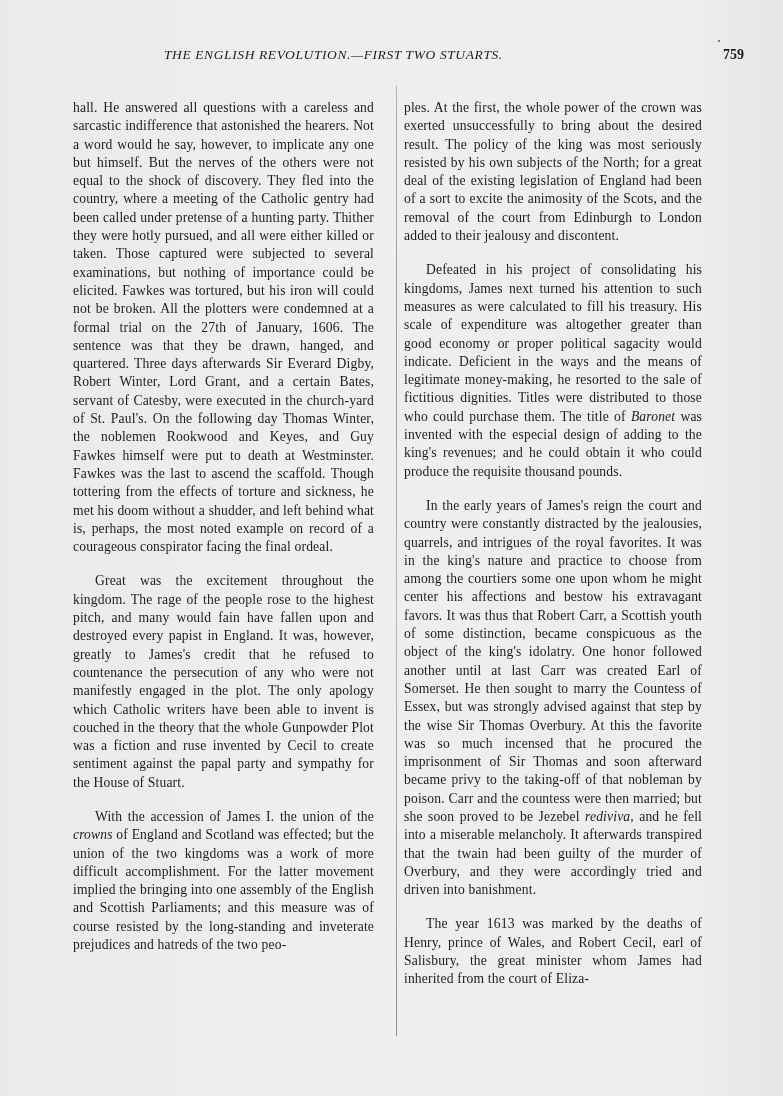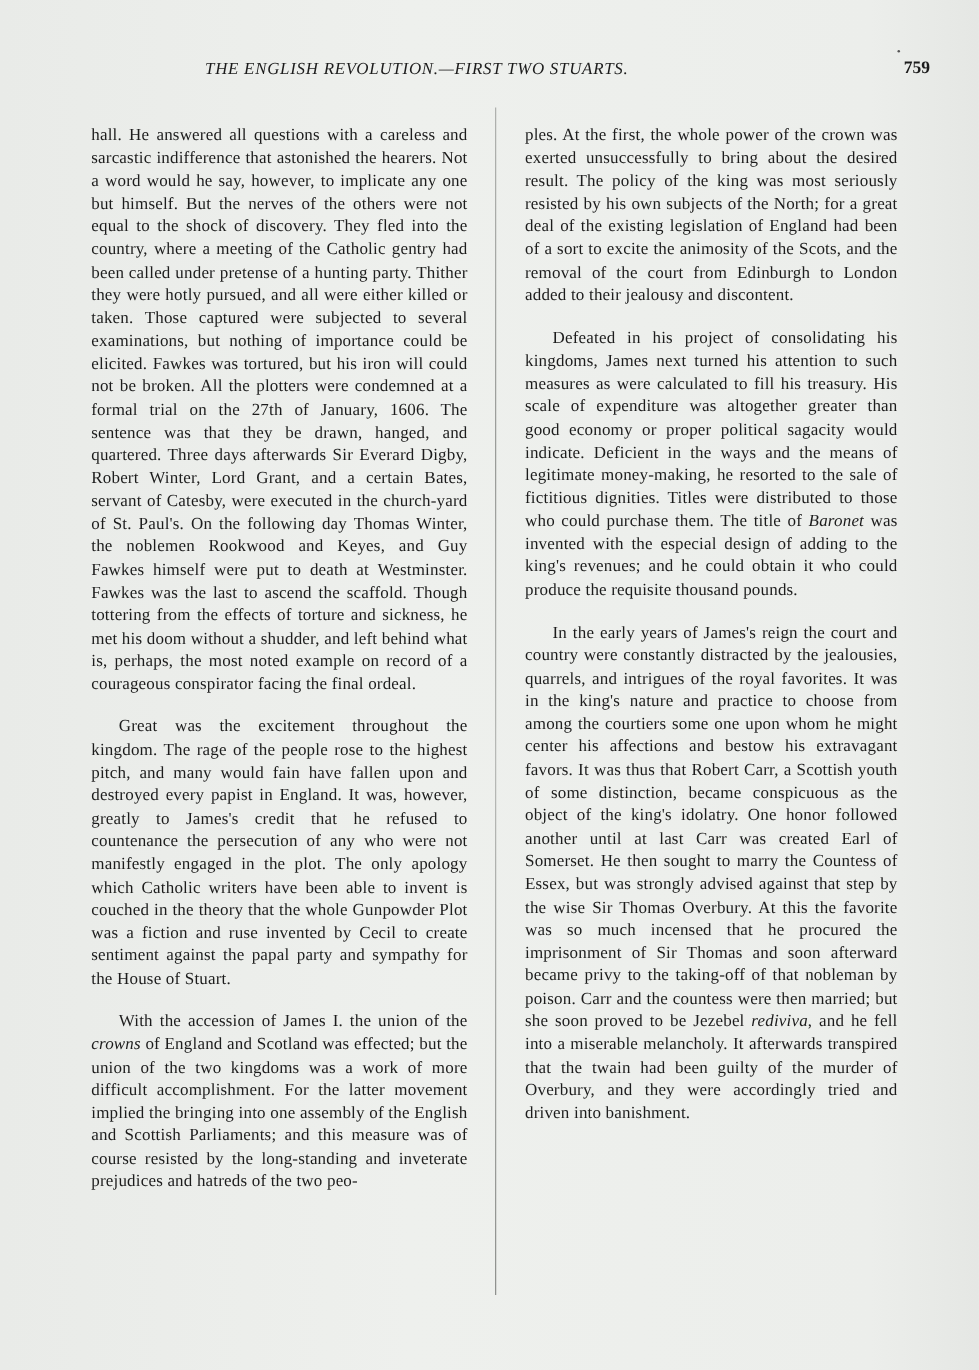--- a/index.html
+++ b/index.html
@@ -61,21 +61,21 @@
       top: 83px;
       width: 333px;
       font-family: "Liberation Serif", serif;
       font-size: 13.6px;
       line-height: 18.3px;
       text-align: justify;
       hyphens: manual;
       letter-spacing: 0.15px;
     }
     .col-left { left: 57px; }
-    .col-right { left: 404px; width: 330px; }
+    .col-right { left: 388px; width: 330px; }
     .column p {
       margin: 16px;
       text-indent: 0;
     }
     .column p.indent {
       text-indent: 22px;
     }
     .column-rule {
       position: absolute;
       left: 396px;
@@ -103,15 +103,16 @@
     <p class="indent">Great was the excitement throughout the kingdom. The rage of the people rose to the highest pitch, and many would fain have fallen upon and destroyed every papist in England. It was, however, greatly to James's credit that he refused to countenance the persecution of any who were not manifestly engaged in the plot. The only apology which Catholic writers have been able to invent is couched in the theory that the whole Gunpowder Plot was a fiction and ruse invented by Cecil to create sentiment against the papal party and sympathy for the House of Stuart.</p>
     <p class="indent"><span>With the accession of James I. the union of the </span><em>crowns</em><span> of England and Scotland was effected; but the union of the two kingdoms was a work of more difficult accomplishment. For the latter movement implied the bringing into one assembly of the English and Scottish Parliaments; and this measure was of course resisted by the long-standing and inveterate prejudices and hatreds of the two peo-</span></p>
   </div>
 
   <div class="column-rule"></div>
 
   <div class="column col-right">
     <p>ples. At the first, the whole power of the crown was exerted unsuccessfully to bring about the desired result. The policy of the king was most seriously resisted by his own subjects of the North; for a great deal of the existing legislation of England had been of a sort to excite the animosity of the Scots, and the removal of the court from Edinburgh to London added to their jealousy and discontent.</p>
     <p class="indent"><span>Defeated in his project of consolidating his kingdoms, James next turned his attention to such measures as were calculated to fill his treasury. His scale of expenditure was altogether greater than good economy or proper political sagacity would indicate. Deficient in the ways and the means of legitimate money-making, he resorted to the sale of fictitious dignities. Titles were distributed to those who could purchase them. The title of </span><em>Baronet</em><span> was invented with the especial design of adding to the king's revenues; and he could obtain it who could produce the requisite thousand pounds.</span></p>
     <p class="indent"><span>In the early years of James's reign the court and country were constantly distracted by the jealousies, quarrels, and intrigues of the royal favorites. It was in the king's nature and practice to choose from among the courtiers some one upon whom he might center his affections and bestow his extravagant favors. It was thus that Robert Carr, a Scottish youth of some distinction, became conspicuous as the object of the king's idolatry. One honor followed another until at last Carr was created Earl of Somerset. He then sought to marry the Countess of Essex, but was strongly advised against that step by the wise Sir Thomas Overbury. At this the favorite was so much incensed that he procured the imprisonment of Sir Thomas and soon afterward became privy to the taking-off of that nobleman by poison. Carr and the countess were then married; but she soon proved to be Jezebel </span><em>rediviva</em><span>, and he fell into a miserable melancholy. It afterwards transpired that the twain had been guilty of the murder of Overbury, and they were accordingly tried and driven into banishment.</span></p>
+    <p class="indent">The year 1613 was marked by the deaths of Henry, prince of Wales, and Robert Cecil, earl of Salisbury, the great minister whom James had inherited from the court of Eliza-</p>
   </div>
 
 </div>
 
 </body></html>

